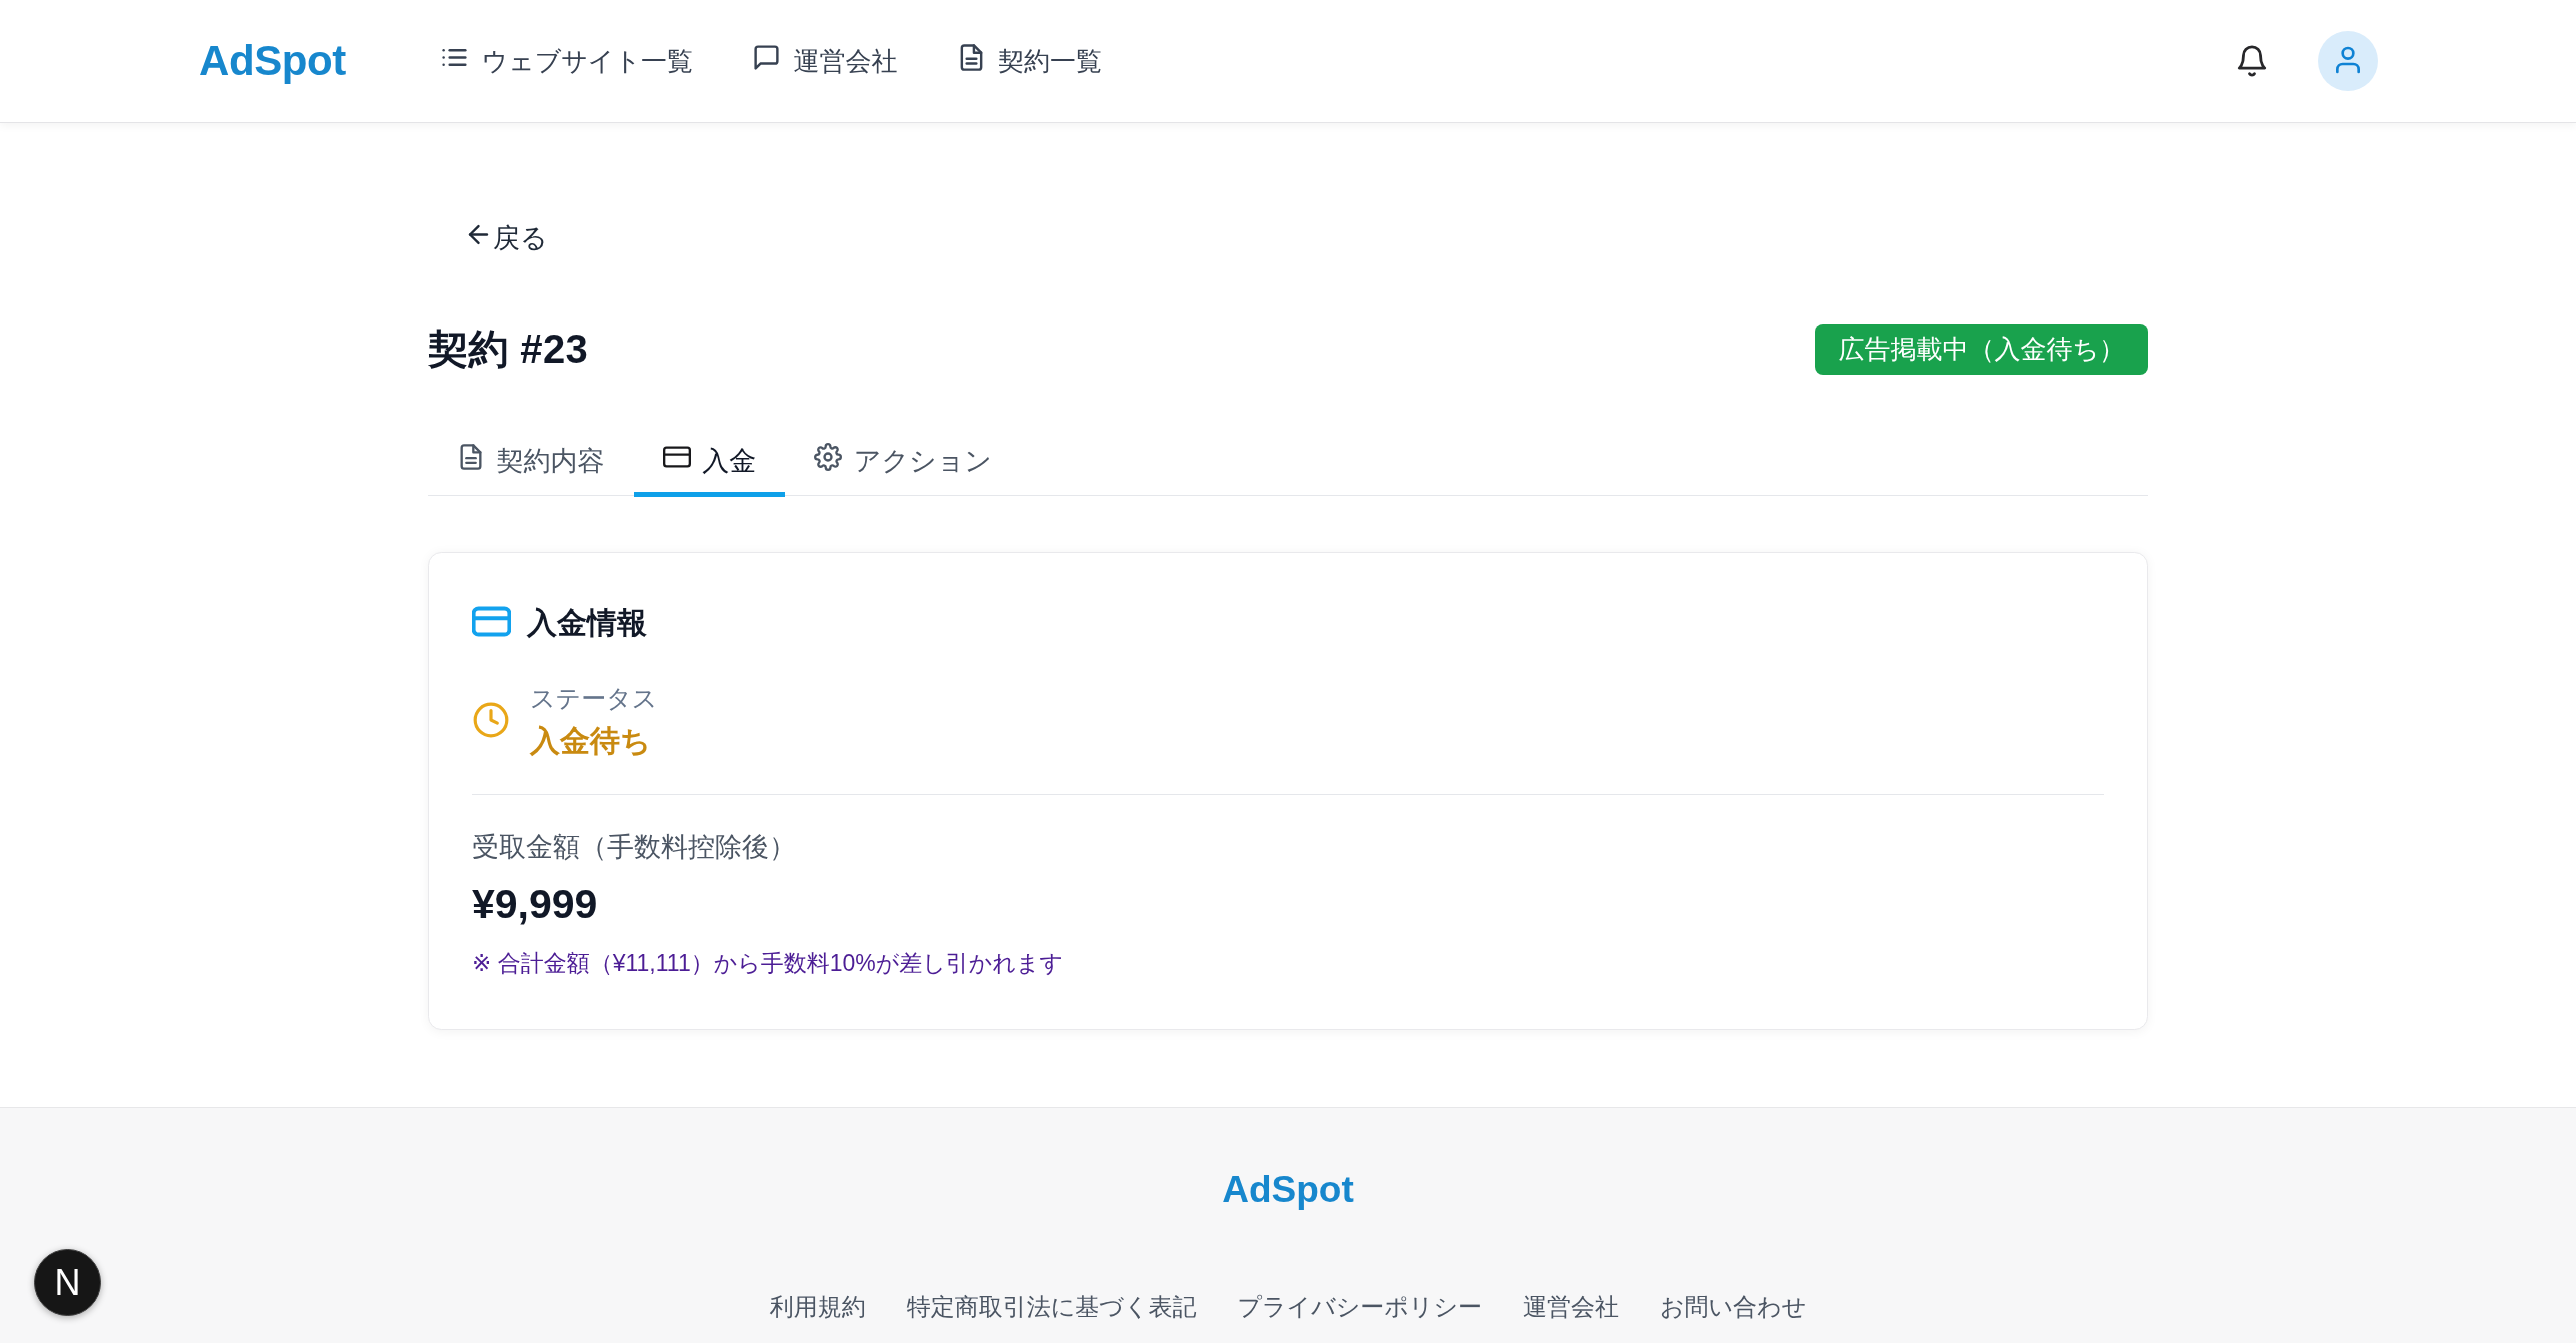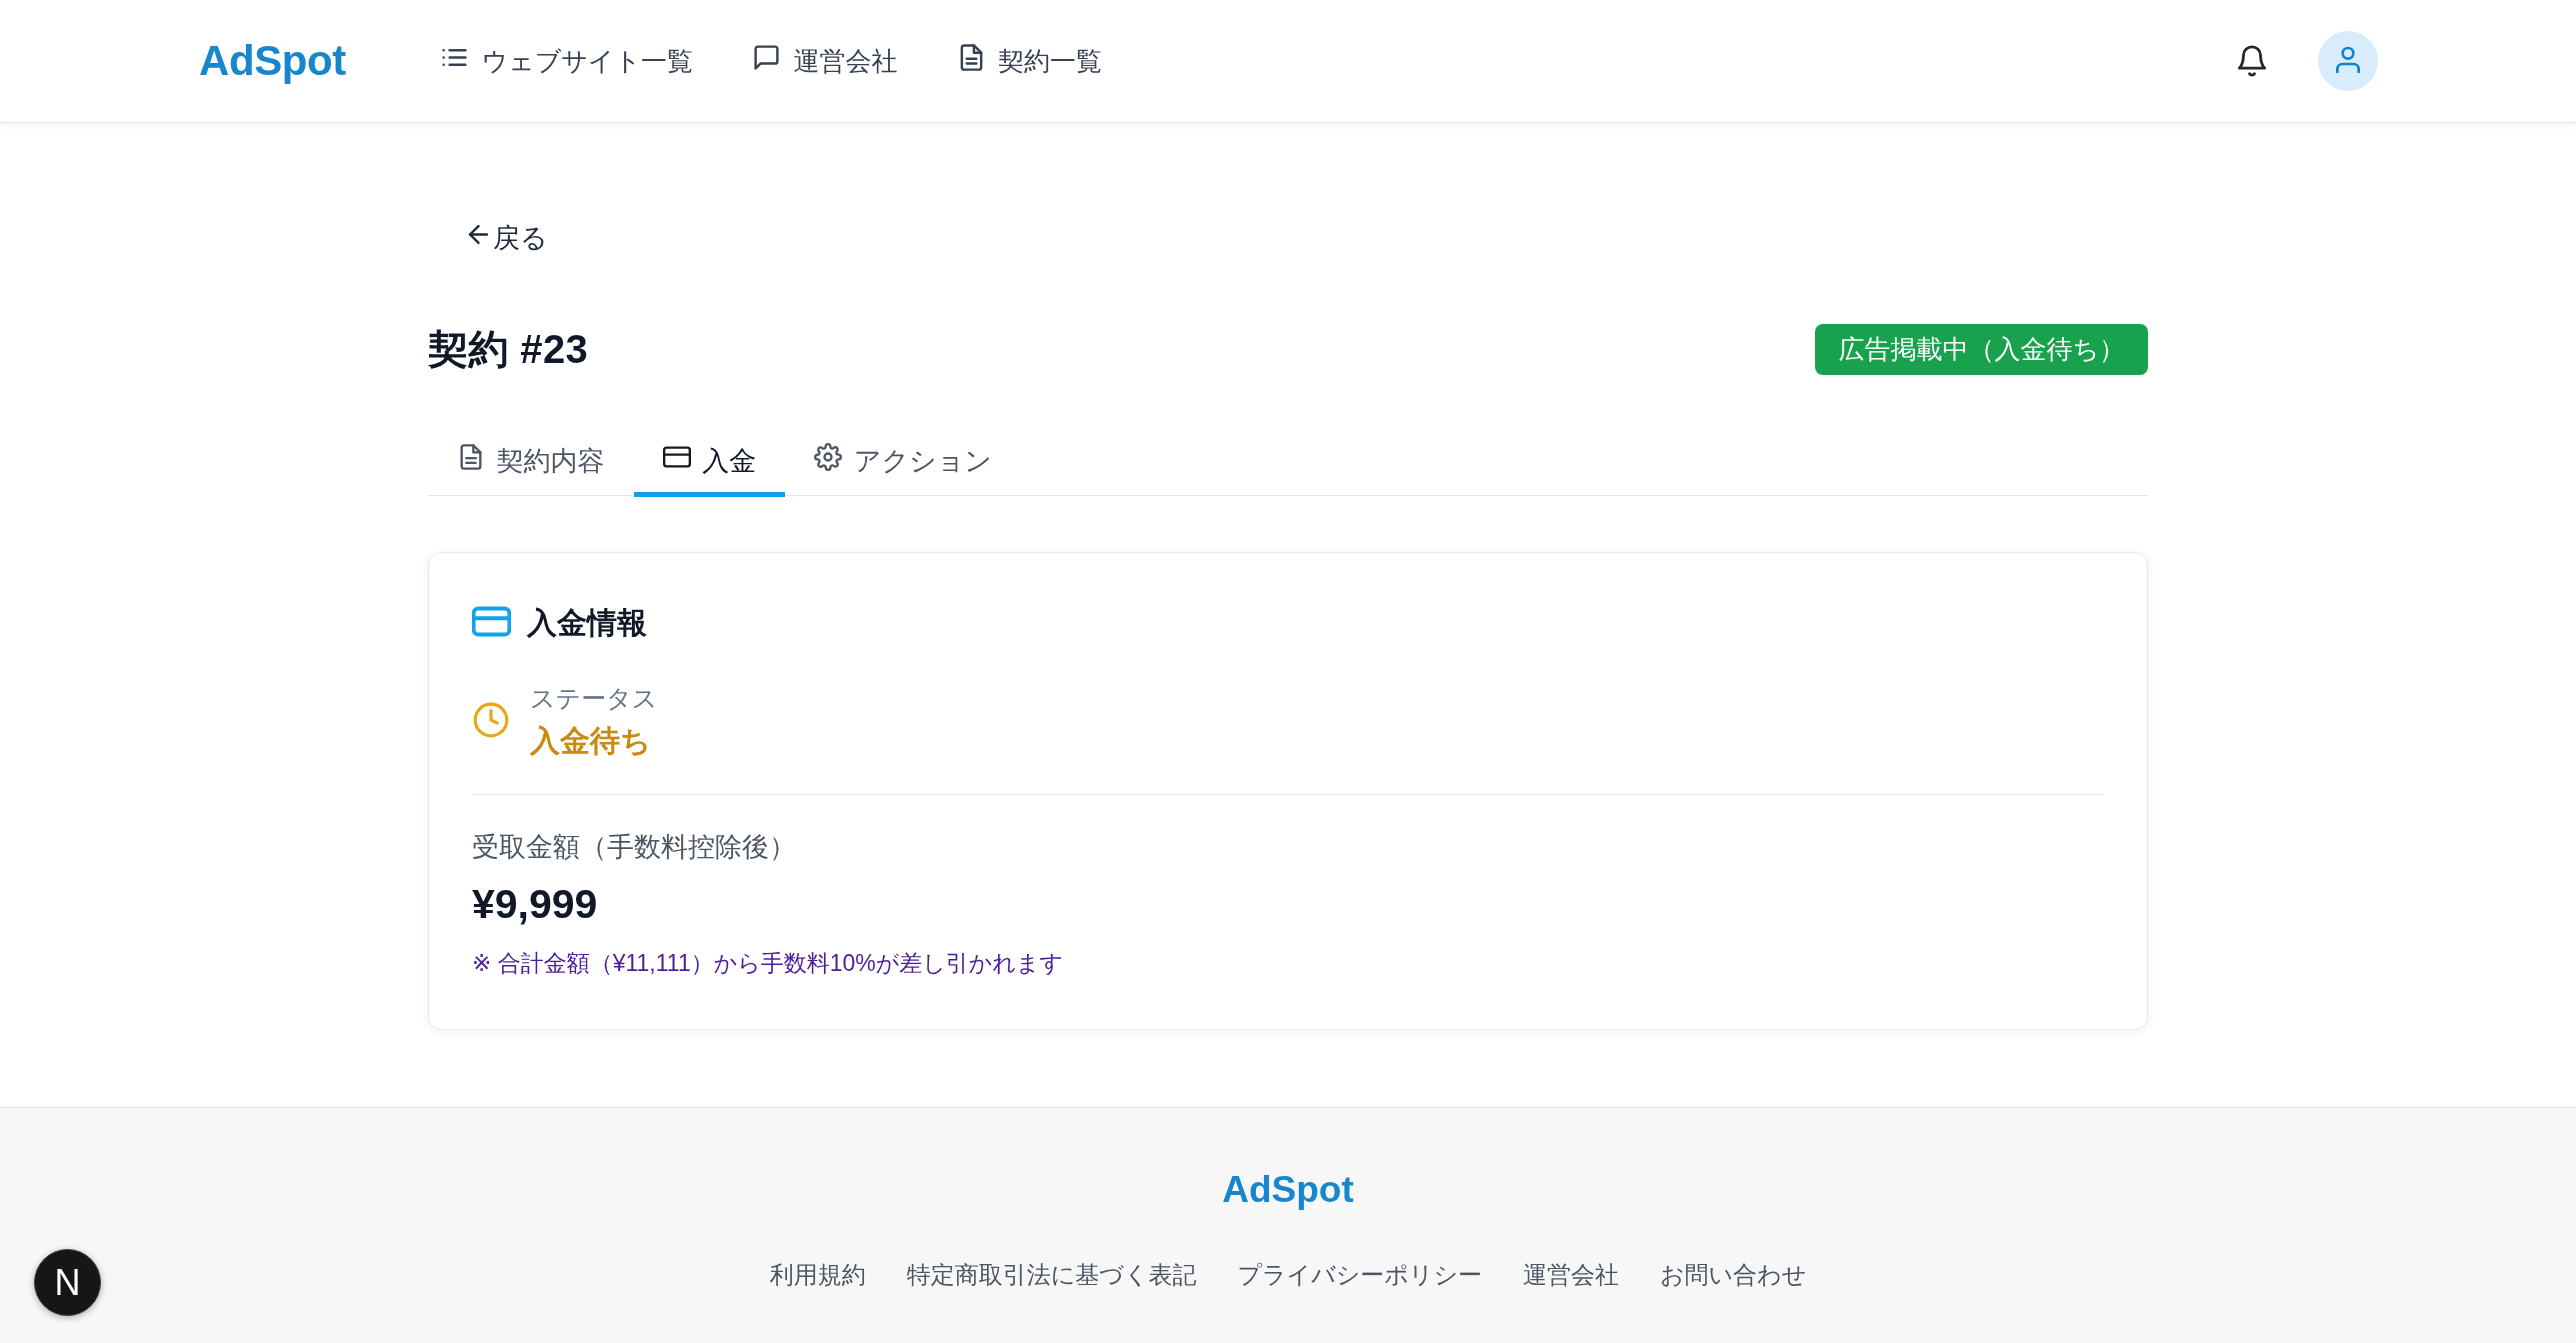--- a/index.html
+++ b/index.html
@@ -110,21 +110,21 @@
   
   .footer {
     background: #f7f7f8;
     border-top: 1.8px solid #e7e7e9;
     padding-top: 61px;
     height: 309px;
   }
   .footer-inner { width: 2177px; margin: 0 auto; text-align: center; }
   .footer-logo { font-size: 37px; font-weight: bold; color: #1787cd; cursor: pointer; display: inline-block; }
   .footer-links {
-    margin-top: 48px;
+    margin-top: 80px;
     display: flex; justify-content: center; gap: 41px;
     font-size: 24px; color: #4b5563;
   }
   .footer-link { cursor: pointer; }
 
   
   .dev-badge {
     position: absolute; left: 34px; top: 1249px;
     width: 67px; height: 67px; border-radius: 50%;
     background: #161616; border: 1.8px solid #3f3f3f;

